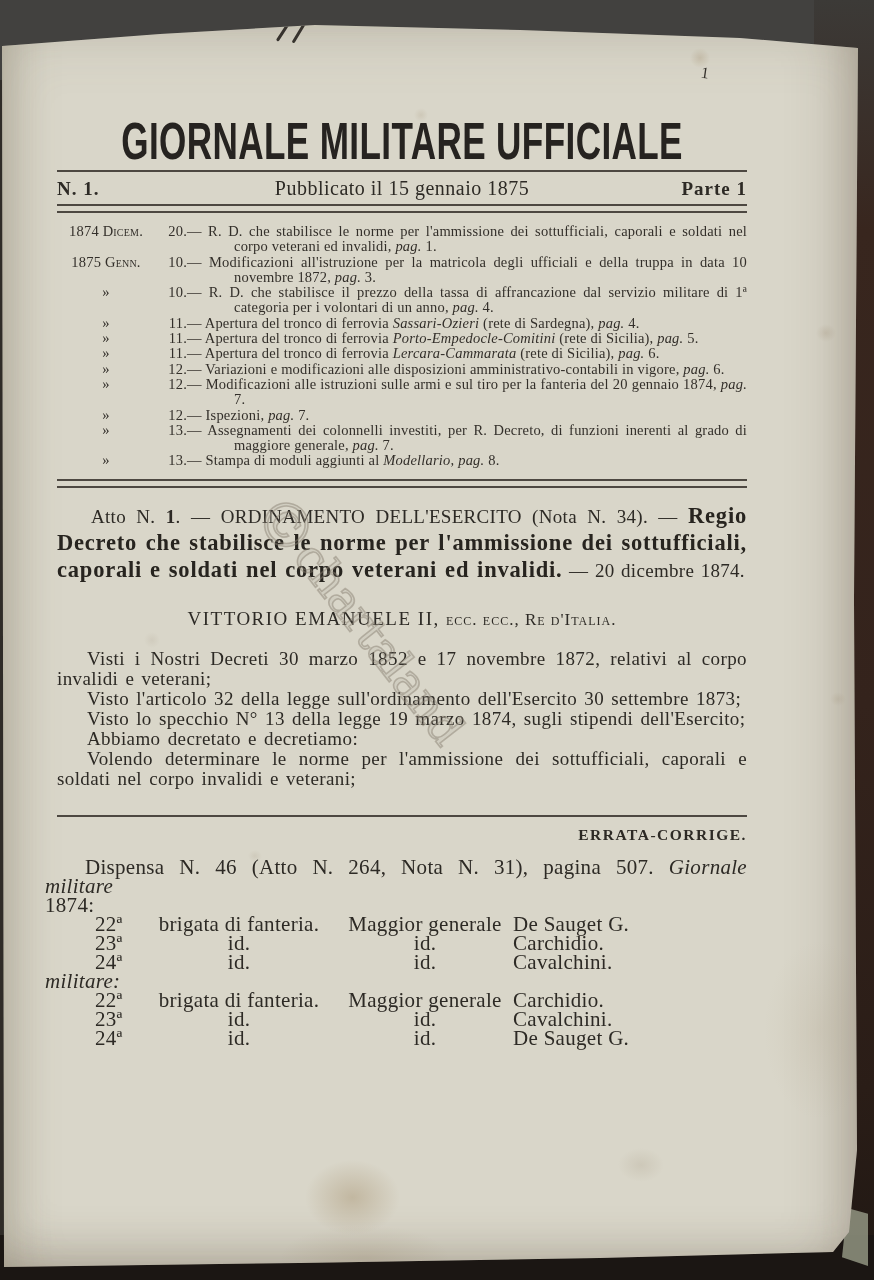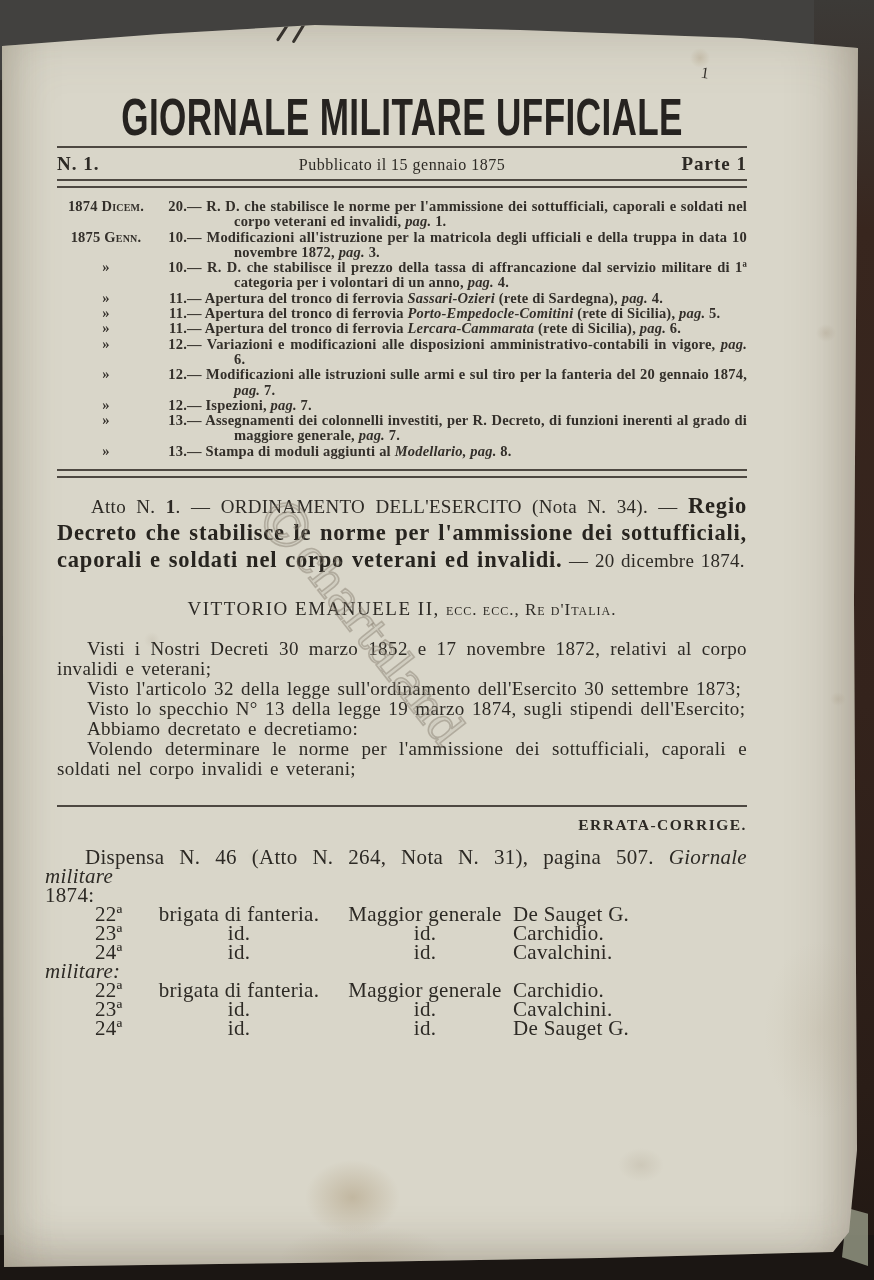--- a/index.html
+++ b/index.html
@@ -47,34 +47,34 @@
   
   .watermark{
     position:absolute;left:295px;top:480px;transform:rotate(52deg);transform-origin:left top;
     font-size:46px;letter-spacing:-1px;white-space:nowrap;pointer-events:none;
     color:rgba(138,130,116,.10);-webkit-text-stroke:1.6px rgba(138,130,116,.48);
     font-family:"DejaVu Serif",serif;
   }
   .watermark .copy{font-size:60px;vertical-align:-6px;}
   
   .content{position:absolute;left:57px;top:0;width:690px;}
-  .masthead-title-wrap{margin-top:92px;height:52px;display:flex;justify-content:center;align-items:center;}
+  .masthead-title-wrap{margin-top:116px;height:52px;display:flex;justify-content:center;align-items:center;}
   .masthead-title{
     font-family:"Liberation Sans","DejaVu Sans",sans-serif;font-weight:700;font-size:45px;
     letter-spacing:.5px;color:#262320;transform:scale(.78,1.14);white-space:nowrap;
   }
   .rule-thin{border-top:2px solid #4d4841;margin-top:2px;}
   .rule-double{height:5px;border-top:2px solid #4d4841;border-bottom:2px solid #4d4841;}
   .rule-single{border-top:2px solid #4d4841;}
   .masthead-sub{display:flex;align-items:baseline;margin-top:5px;margin-bottom:4px;}
   .issue-no{flex:1;font-weight:700;font-size:19px;letter-spacing:1px;}
-  .pub-date{font-size:16px;letter-spacing:.5px;}
+  .pub-date{font-size:20px;letter-spacing:.5px;}
   .part-label{flex:1;text-align:right;font-weight:700;font-size:19px;letter-spacing:1px;}
   
-  .toc{margin-top:11px;margin-bottom:10px;font-weight:bold;}
+  .toc{margin-top:11px;margin-bottom:10px;}
   .toc-entry{display:flex;font-size:14.5px;line-height:15.3px;letter-spacing:.2px;color:#332f2a;}
   .toc-label{width:130px;flex:none;display:flex;}
   .toc-year{flex:1;text-align:center;font-variant:small-caps;}
   .toc-day{width:32px;text-align:right;}
   .toc-text{flex:1;text-align:justify;padding-left:47px;text-indent:-47px;}
   .toc-text .i{font-style:italic;}
   
   .act{margin-top:15px;font-size:19px;line-height:26px;text-align:justify;text-indent:34px;letter-spacing:.3px;word-spacing:1.5px;}
   .act .b{font-weight:700;}
   .act .heavy{font-weight:800;font-size:22.5px;letter-spacing:.8px;color:#27241f;}

